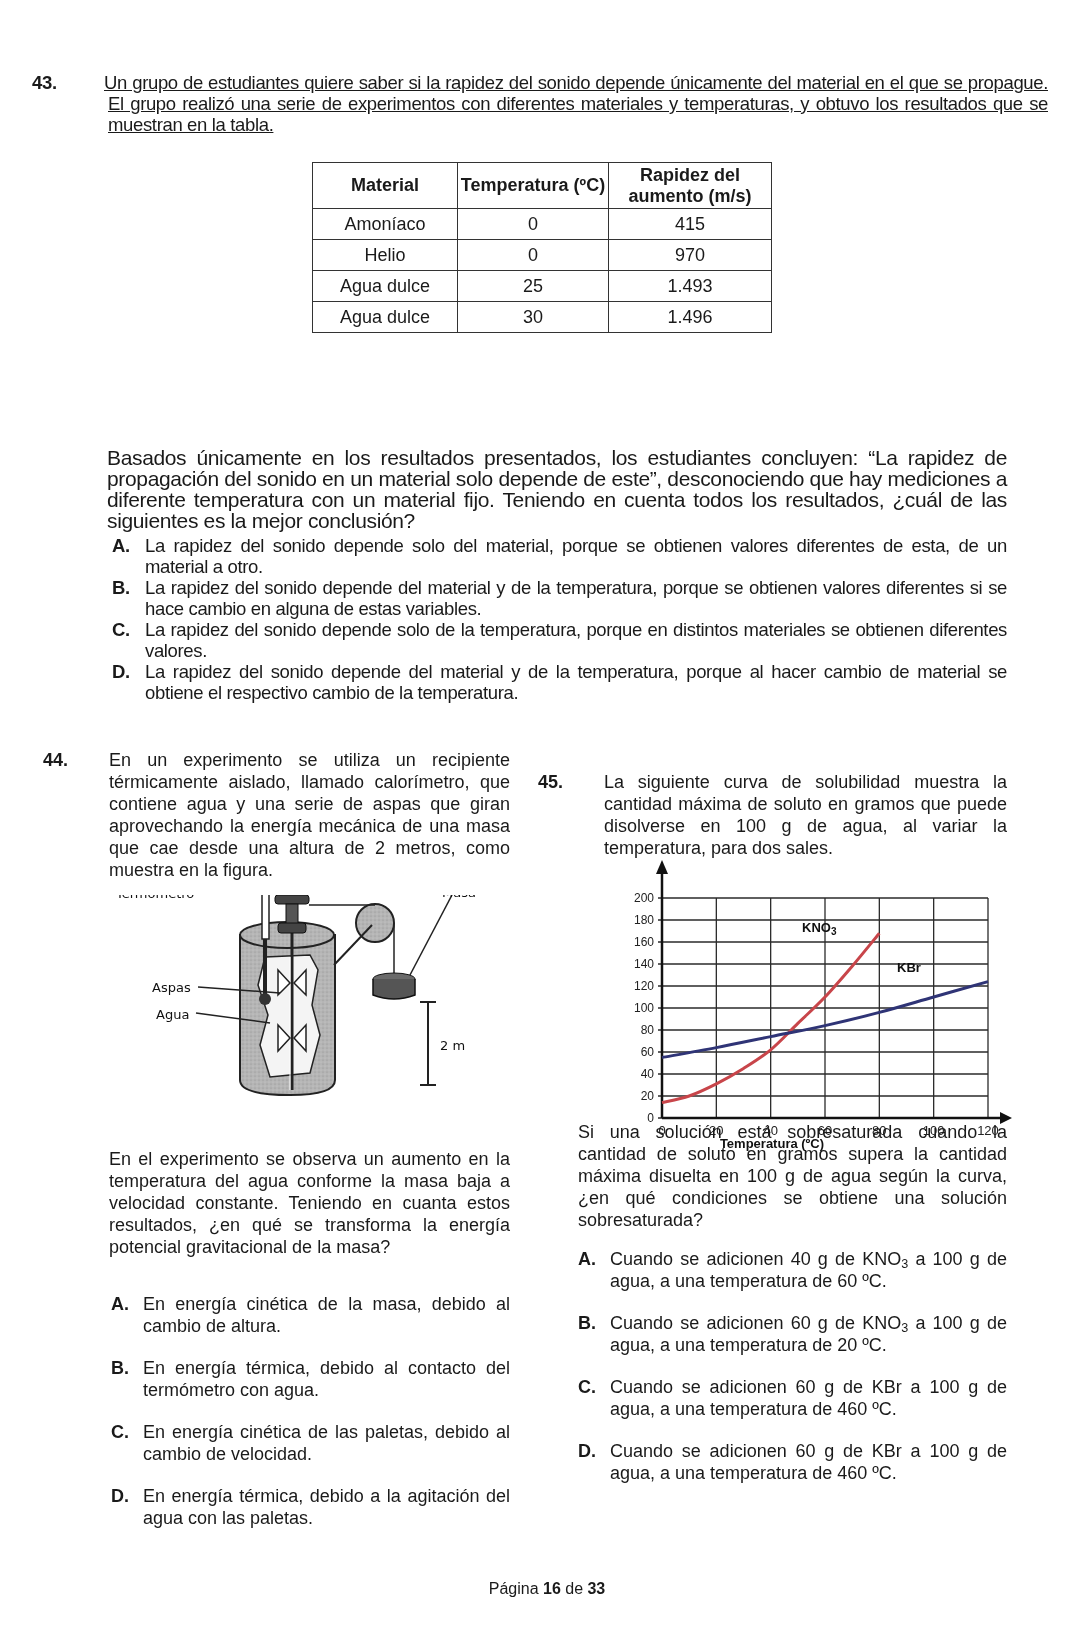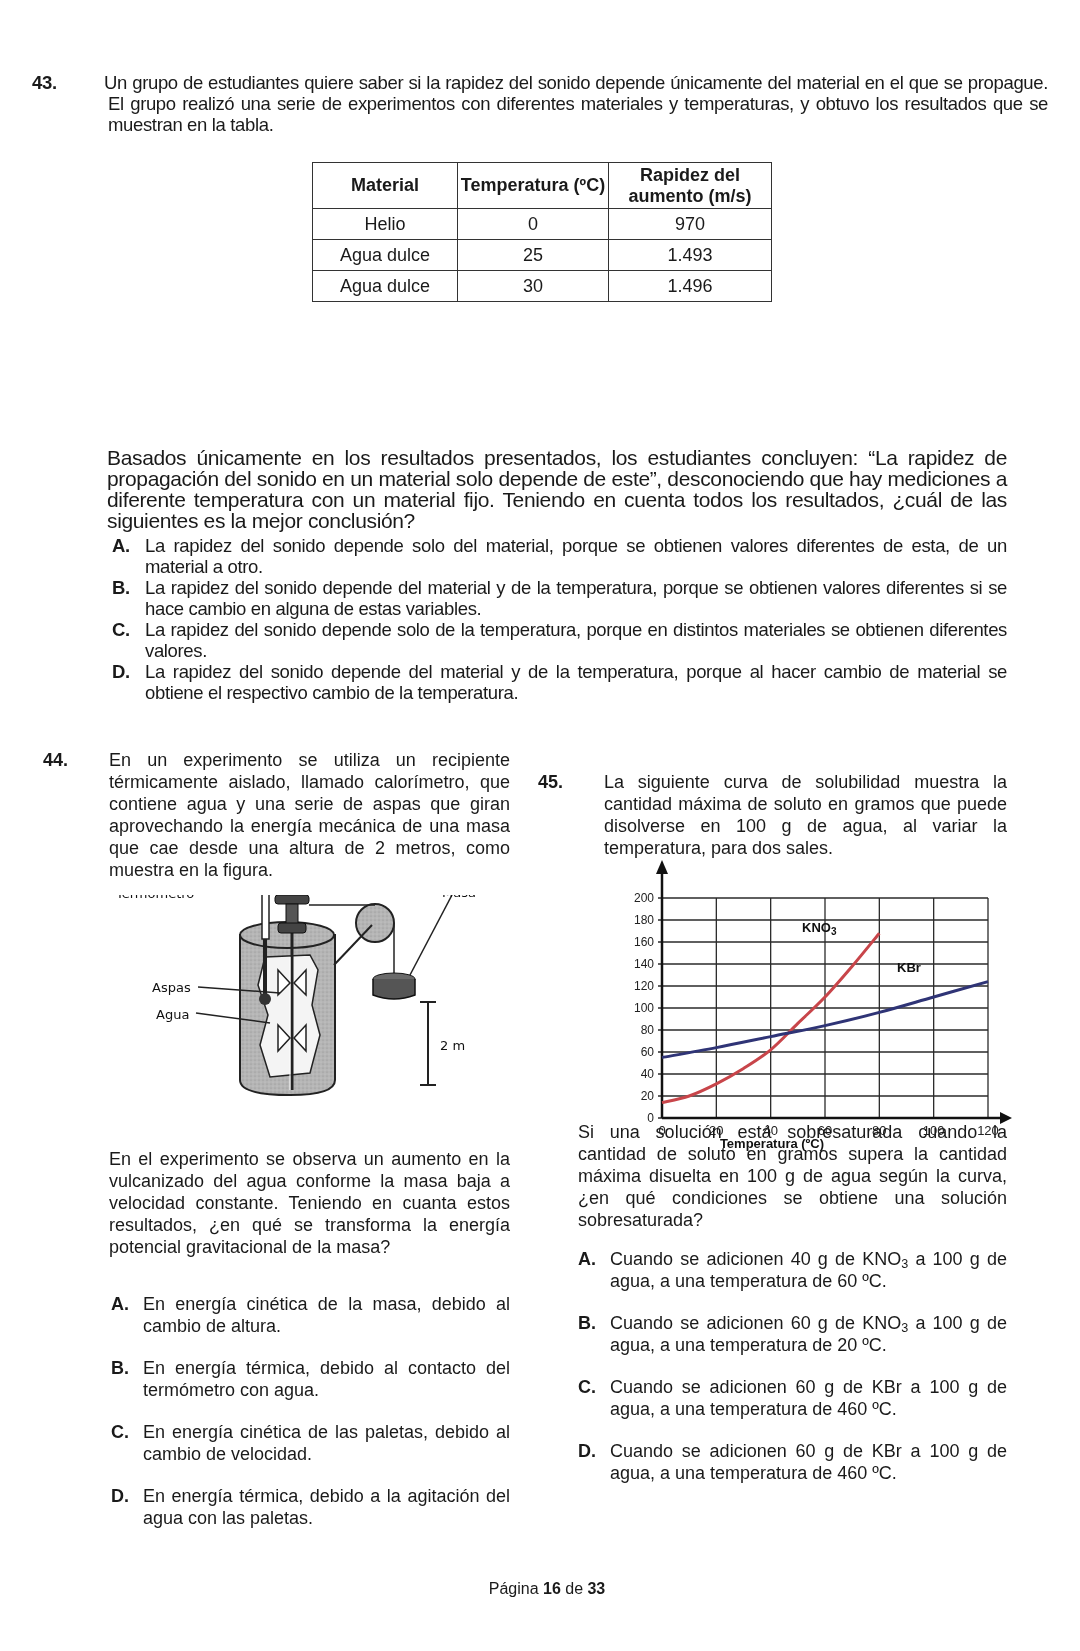--- a/index.html
+++ b/index.html
@@ -1,19 +1,19 @@
 <!DOCTYPE html>
 <html><head>
 <meta charset="utf-8">
 <style>
   html, body { margin:0; padding:0; background:#ffffff; }
   body { width:1080px; height:1651px; position:relative; overflow:hidden; color:#1a1a1a; font-family:"Liberation Sans", sans-serif; }
   .abs { position:absolute; }
   .narrow { font-family:"Liberation Sans Narrow","Liberation Sans", sans-serif; }
-  .q43 { left:70px; top:72px; width:940px; font-size:18.5px; line-height:21px; letter-spacing:-0.35px; transform-origin:left top; }
+  .q43 { left:70px; top:72px; width:940px; font-size:18.5px; line-height:21px; letter-spacing:-0.35px; transform-origin:left top;text-decoration:underline; }
   .qnum { font-weight:bold; display:inline-block; width:34px; }
   .indent { padding-left:38px; text-indent:-38px; }
   .jus { text-align:justify; text-align-last:left; }
   table.data { position:absolute; left:312px; top:162px; border-collapse:collapse; font-size:18px; }
   table.data th, table.data td { border:1.5px solid #333; text-align:center; padding:0; line-height:21px; }
   table.data th { font-weight:bold; height:45px; }
   table.data td { height:30px; }
   .c1 { width:144px; } .c2 { width:150px; } .c3 { width:162px; }
   .p43b { left:107px; top:430px; width:900px; font-size:21px; line-height:21px; letter-spacing:-0.35px;margin-top:17px; }
   .opts43 { left:112px; top:535px; width:895px; font-size:18.5px; line-height:21px; letter-spacing:-0.35px; }
@@ -34,20 +34,25 @@
 <div class="abs q43 narrow indent jus"><span class="qnum">43.</span><span>Un grupo de estudiantes quiere saber si la rapidez del sonido depende únicamente del material en el que se propague. El grupo realizó una serie de experimentos con diferentes materiales y temperaturas, y obtuvo los resultados que se muestran en la tabla.</span></div>
 
 <table class="data">
   <tbody>
       <tr>
     <th class="c1">Material</th>
     <th class="c2">Temperatura (ºC)</th>
     <th class="c3">Rapidez del aumento (m/s)</th>
   </tr>
   <tr>
+    <td>Amoníaco</td>
+    <td>0</td>
+    <td>415</td>
+  </tr>
+  <tr>
     <td>Helio</td>
     <td>0</td>
     <td>970</td>
   </tr>
   <tr>
     <td>Agua dulce</td>
     <td>25</td>
     <td>1.493</td>
   </tr>
   <tr>
@@ -127,21 +132,21 @@
   <line x1="86" y1="118" x2="160" y2="128" stroke="#222" stroke-width="1.5"></line>
   <g font-family="DejaVu Sans, sans-serif" font-size="13" fill="#111">
     <text x="6" y="3">Termómetro</text>
     <text x="332" y="2">Masa</text>
     <text x="42" y="97">Aspas</text>
     <text x="46" y="124">Agua</text>
     <text x="330" y="155">2 m</text>
   </g>
 </svg>
 
-<div class="abs col jus" style="left:109px;top:1148px;width:401px">En el experimento se observa un aumento en la vulcanizado del agua conforme la masa baja a velocidad constante. Teniendo en cuanta estos resultados, ¿en qué se transforma la energía potencial gravitacional de la masa?</div>
+<div class="abs col jus" style="left:109px;top:1148px;width:401px">En el experimento se observa un aumento en la temperatura del agua conforme la masa baja a velocidad constante. Teniendo en cuanta estos resultados, ¿en qué se transforma la energía potencial gravitacional de la masa?</div>
 
 <div class="abs col optsL" style="left:111px;top:1293px;width:399px">
   <div class="opt">
       <span class="lt">A.</span>
       <span class="tx">En energía cinética de la masa, debido al cambio de altura.</span>
     </div>
   <div class="opt">
       <span class="lt">B.</span>
       <span class="tx">En energía térmica, debido al contacto del termómetro con agua.</span>
     </div>

